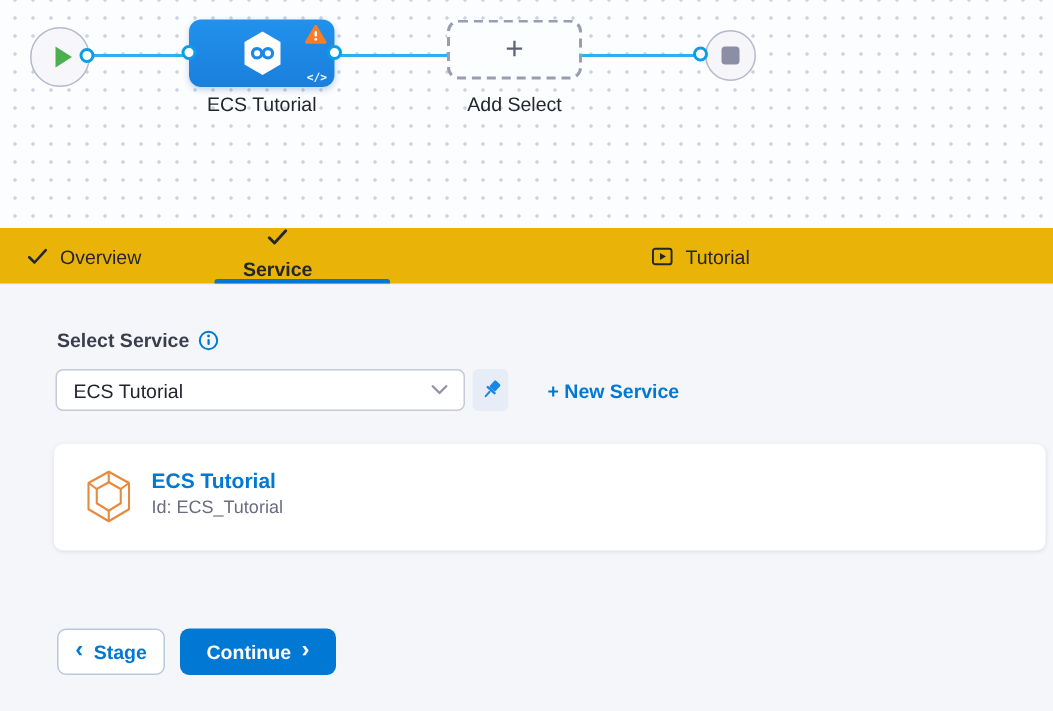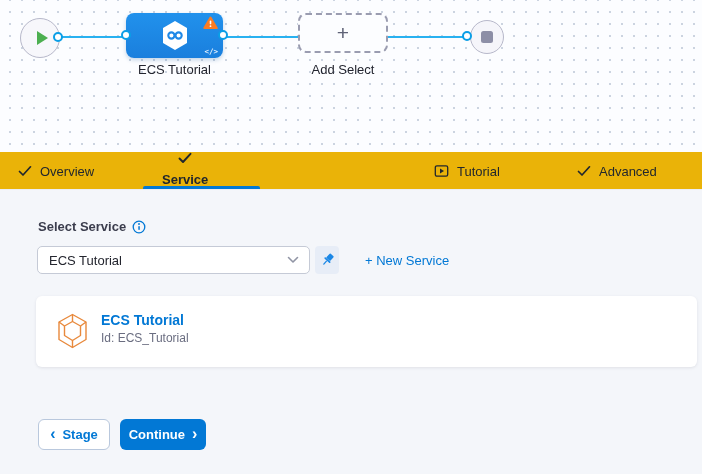--- a/index.html
+++ b/index.html
@@ -63,32 +63,32 @@
   .content { position:absolute; left:0; top:190px; width:702px; height:284px; background:#f4f6fa; }
   .field-label-row { position:absolute; left:38px; top:29px; display:flex; align-items:center; gap:6px; }
   .field-label { font-size:13px; font-weight:700; color:#3b3d4d; }
   .select-input { position:absolute; left:37px; top:56px; width:273px; height:28px;
     background:#fff; border:1px solid #c5cad6; border-radius:5px;
     display:flex; align-items:center; padding:0 10px 0 11px; cursor:pointer; }
   .select-value { flex:1; font-size:13px; color:#23252e; }
   .pin-btn { position:absolute; left:315px; top:56px; width:24px; height:28px;
     background:#e7edf7; border:none; border-radius:4px; cursor:pointer;
     display:flex; align-items:center; justify-content:center; }
-  .new-service { position:absolute; left:365px; top:63px; font-size:13px; font-weight:400;
+  .new-service { position:absolute; left:365px; top:63px; font-size:13px; font-weight:700;
     color:#0278d5; cursor:pointer; }
   .service-card { position:absolute; left:36px; top:106px; width:661px; height:71px;
     background:#fff; border-radius:6px; box-shadow:0 1px 3px rgba(96,97,112,.14); cursor:pointer; }
   .svc-icon { position:absolute; left:21px; top:17px; }
   .svc-title { position:absolute; left:65px; top:16px; font-size:14px; font-weight:700; color:#0278d5; }
   .svc-id { position:absolute; left:65px; top:35px; font-size:12px; color:#6a6d80; }
   .btn { position:absolute; top:229px; height:31px; border-radius:6px; font-size:13px;
     font-weight:700; display:flex; align-items:center; justify-content:center; gap:7px;
     cursor:pointer; font-family:inherit; }
   .btn-back { left:38px; width:72px; background:#fff; border:1px solid #b9c8dd; color:#0278d5; }
-  .btn-continue { left:120px; width:86px; background:#0278d5; border:none; color:#fff; }
+  .btn-continue { left:120px; width:104px; background:#0278d5; border:none; color:#fff; }
   .chev { font-size:16px; font-weight:700; line-height:1; margin-top:-2px; }
 </style>
 </head>
 <body>
 
 <div class="screen">
 
   <div class="graph">
     <div class="edge e1"></div>
     <div class="edge e2"></div>
@@ -139,26 +139,20 @@
         <polyline points="1.5,6.5 5,10 12.5,1.8" fill="none" stroke="#22272d" stroke-width="1.9" stroke-linecap="round" stroke-linejoin="round"></polyline>
       </svg>
       <span>Service</span>
     </div>
     <div class="tab t3">
       <svg width="15" height="14" viewBox="0 0 15 14">
         <rect x="1.3" y="1.8" width="12.4" height="10.4" rx="1.6" fill="none" stroke="#22272d" stroke-width="1.3"></rect>
         <polygon points="6,4.6 10,7 6,9.4" fill="#22272d"></polygon>
       </svg>
       <span>Tutorial</span>
-    </div>
-    <div class="tab t4">
-      <svg width="14" height="12" viewBox="0 0 14 12">
-        <polyline points="1.5,6.5 5,10 12.5,1.8" fill="none" stroke="#22272d" stroke-width="1.7" stroke-linecap="round" stroke-linejoin="round"></polyline>
-      </svg>
-      <span>Advanced</span>
     </div>
     <div class="tab-underline"></div>
   </div>
 
   <div class="content">
 
     <div class="field-label-row">
       <span class="field-label">Select Service</span>
       <svg width="14" height="14" viewBox="0 0 14 14">
         <circle cx="7" cy="7" r="5.8" fill="none" stroke="#0278d5" stroke-width="1.3"></circle>

